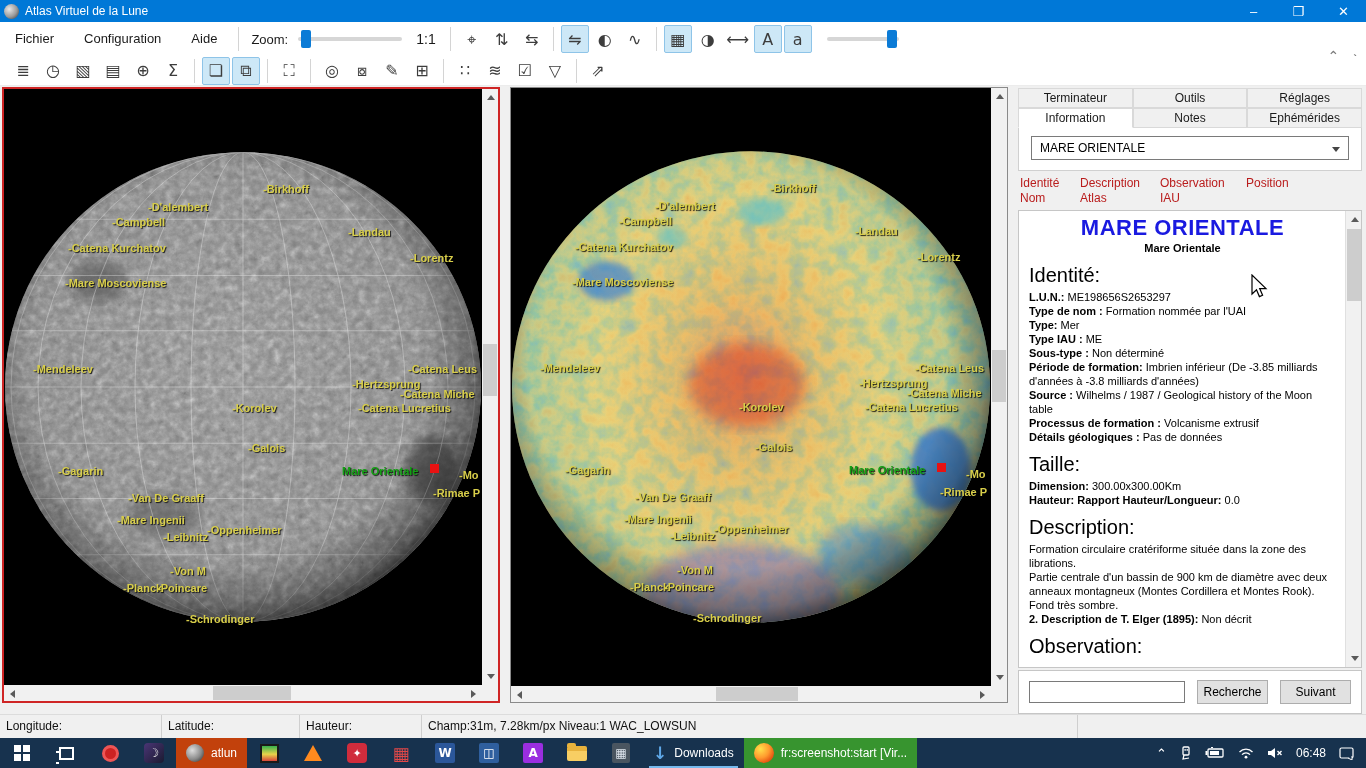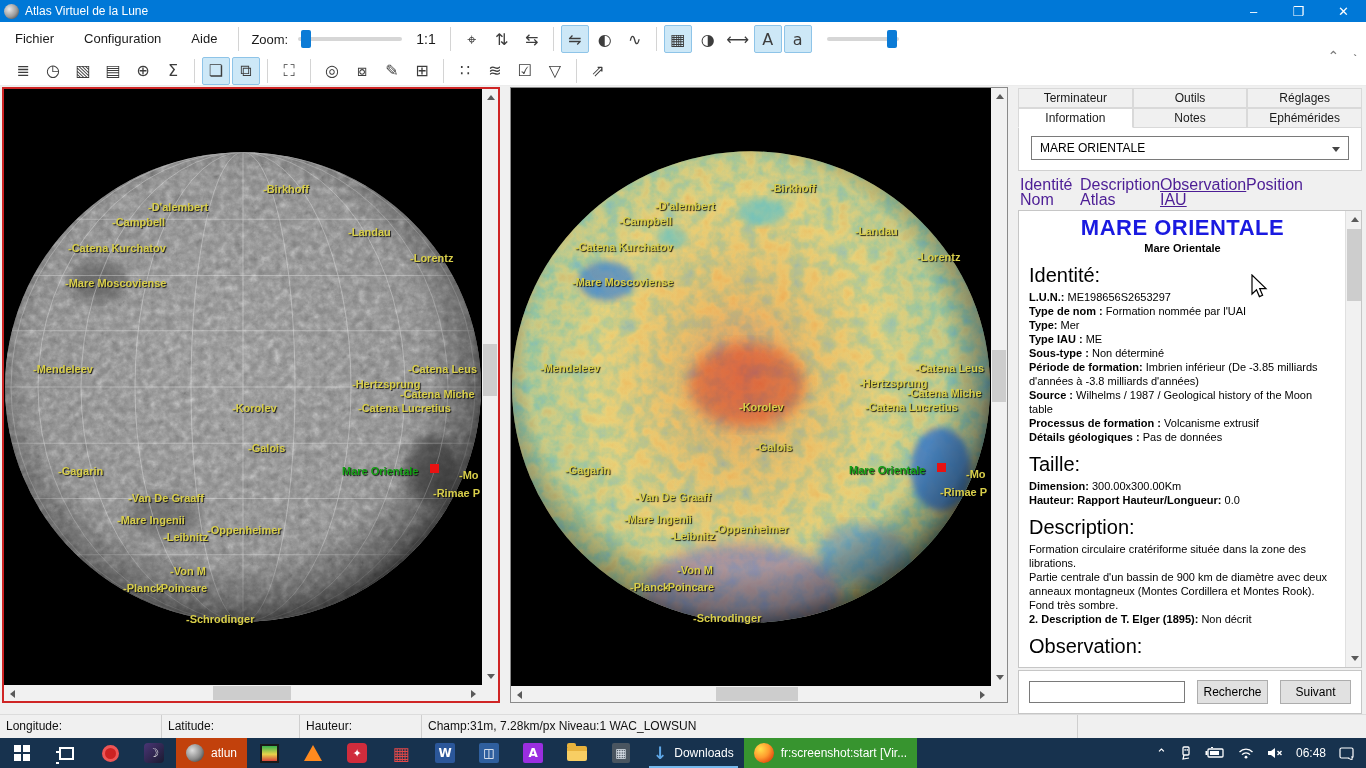--- a/index.html
+++ b/index.html
@@ -54,25 +54,25 @@
   .hthumb { position:absolute; top:1px; height:14px; background:#cdcdcd; }
 
   
   .panel { position:absolute; left:1016px; top:0; right:0; height:628px; background:#f0f0f0; padding:2px 4px 0 2px; display:flex; flex-direction:column; }
   .tabrow { display:flex; height:20px; }
   .tab { flex:1; text-align:center; font-size:12px; line-height:19px; background:#f0f0f0; border:1px solid #d9d9d9; color:#1a1a1a; }
   .tab.active { background:#fff; border-bottom-color:#fff; font-weight:400; }
   .combo-wrap { background:#fff; border:1px solid #d0d0d0; border-top:none; padding:8px 12px 10px 12px; }
   .combo { position:relative; height:24px; background:#fff; border:1px solid #7a7a7a; font-size:12px; line-height:22px; padding-left:8px; }
   .combo .chev { position:absolute; right:8px; top:10px; width:0; height:0; border-left:4px solid transparent; border-right:4px solid transparent; border-top:5px solid #444; }
-  .linkrows { padding:5px 2px 4px 2px; font-size:16px; color:#4c1d95; }
+  .linkrows { padding:5px 2px 4px 2px; font-size:12px; color:#b91c1c; }
   .linkrow { display:flex; height:15px; }
   .linkrow .plink:nth-child(1){ width:60px; }
   .linkrow .plink:nth-child(2){ width:80px; }
-  .linkrow .plink:nth-child(3){ width:86px;text-decoration:underline; }
+  .linkrow .plink:nth-child(3){ width:86px; }
   .infobox { position:relative; flex:1; background:#fff; border:1px solid #c6c6c6; overflow:hidden; }
   .infoscroll { position:absolute; top:0; right:0; bottom:0; width:16px; background:#f1f1f1; border-left:1px solid #e0e0e0; }
   .infoscroll .vthumb { top:18px; height:72px; }
   .infobody { position:absolute; inset:0 17px 0 0; padding:4px 8px 0 10px; font-size:11px; line-height:14px; color:#000; }
   .ititle { text-align:center; color:#1a1ae0; font-weight:bold; font-size:22px; line-height:26px; letter-spacing:.5px; }
   .isub { text-align:center; font-weight:bold; font-size:11px; margin-bottom:2px; }
   .ih { font-size:20px; line-height:24px; margin:8px 0 3px 0; font-weight:400; }
   .iline b { font-weight:bold; }
   .searchrow { background:#fff; border:1px solid #c6c6c6; margin-top:2px; padding:9px 10px; display:flex; align-items:center; gap:12px; }
   .searchinput { width:156px; height:22px; border:1px solid #7a7a7a; background:#fff; font-size:12px; padding:0 4px; }

